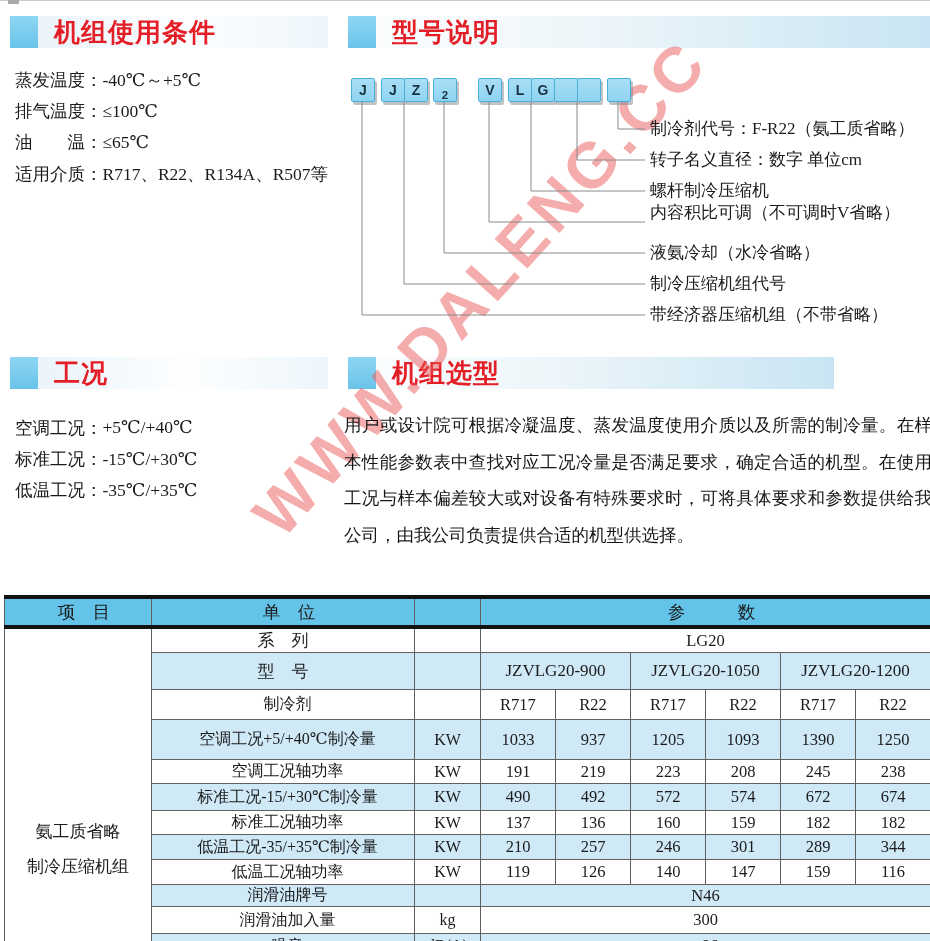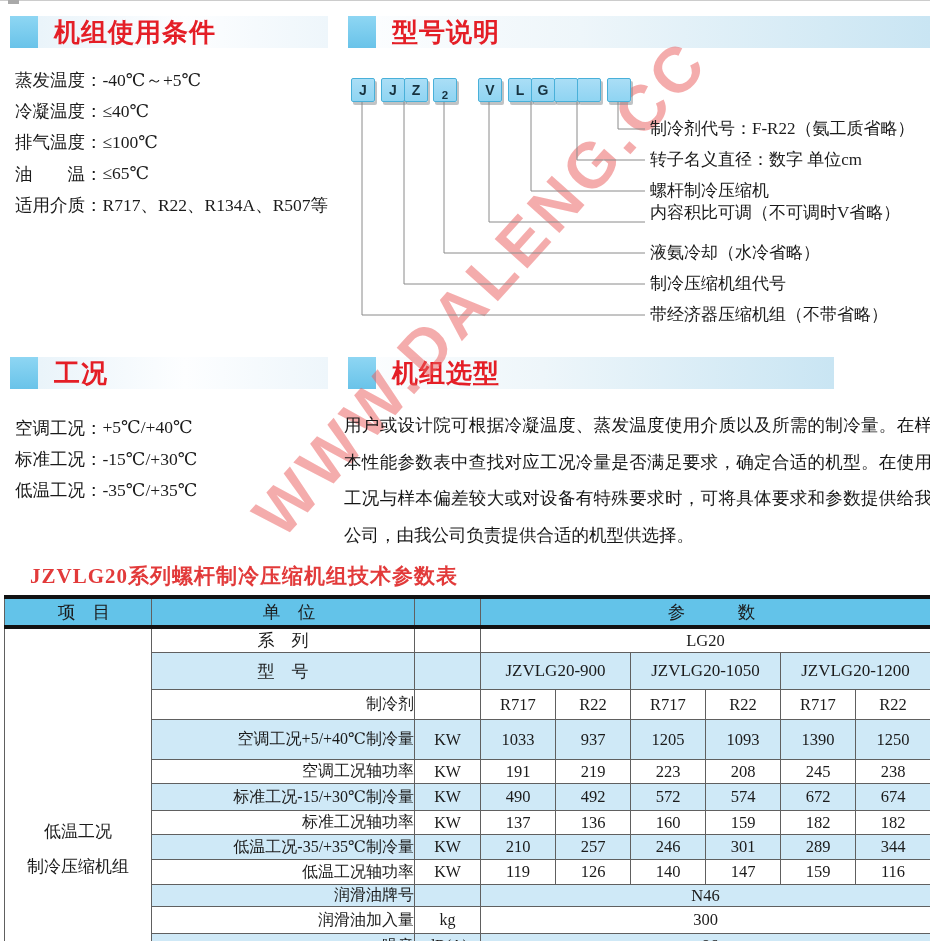--- a/index.html
+++ b/index.html
@@ -53,21 +53,21 @@
              table-layout:fixed;font-family:"Liberation Serif","DejaVu Serif",serif;color:var(--text);}
   .spec th,.spec td{border:1px solid var(--border-thin);padding:0;overflow:hidden;}
   .spec thead th{background:var(--header-row-blue);border-top:4px solid var(--border-black);
                  border-bottom:4px solid var(--border-black);font-weight:normal;font-size:17.5px;
                  height:26px;text-align:center;padding-left:12px;}
   .spec tr.rw td{background:#ffffff;}
   .spec tr.rb td{background:var(--stripe-row-blue);}
   .spec td.group-cell{background:#ffffff;vertical-align:top;text-align:center;font-size:17px;}
   .group-inner{padding-top:193px;}
   .group-inner div{line-height:20px;margin-bottom:15px;}
-  .spec td.param-name-cell{text-align:right;padding-left:9px;font-size:16px;}
+  .spec td.param-name-cell{text-align:center;padding-left:9px;font-size:16px;}
   .spec td.param-name-cell.ctr{text-align:center;padding-left:0;font-size:17px;}
   .spec td.unit-cell{text-align:center;font-size:16px;}
   .spec td.value-cell,.spec td.span-cell{text-align:center;font-size:16.5px;}
   .spec td.model-cell{text-align:center;font-size:17px;}
 </style>
 </head>
 <body>
 
 <div class="page">
   <div class="top-line"></div>
@@ -89,24 +89,20 @@
     <div class="sq"></div>
     <div class="band-title">机组选型</div>
   </div>
 
   <div class="watermark">WWW.DALENG.CC</div>
 
   <div class="cond-list" style="top:64px;">
     <div class="cond-item">
         <span class="cl">蒸发温度：</span>
         <span class="cv">-40℃～+5℃</span>
-      </div>
-    <div class="cond-item">
-        <span class="cl">冷凝温度：</span>
-        <span class="cv">≤40℃</span>
       </div>
     <div class="cond-item">
         <span class="cl">排气温度：</span>
         <span class="cv">≤100℃</span>
       </div>
     <div class="cond-item">
         <span class="cl">油　　温：</span>
         <span class="cv">≤65℃</span>
       </div>
     <div class="cond-item">
@@ -154,21 +150,20 @@
         <span class="cv">-15℃/+30℃</span>
       </div>
     <div class="cond-item">
         <span class="cl">低温工况：</span>
         <span class="cv">-35℃/+35℃</span>
       </div>
   </div>
 
   <div class="sel-para">用户或设计院可根据冷凝温度、蒸发温度使用介质以及所需的制冷量。在样本性能参数表中查找对应工况冷量是否满足要求，确定合适的机型。在使用工况与样本偏差较大或对设备有特殊要求时，可将具体要求和参数提供给我公司，由我公司负责提供合适的机型供选择。</div>
 
-  <div class="tbl-title">JZVLG20系列螺杆制冷压缩机组技术参数表</div>
 
   <table class="spec">
     <colgroup>
       <col style="width:147px">
         <col style="width:263px">
         <col style="width:66px">
       <col style="width:75px">
         <col style="width:75px">
         <col style="width:75px">
       <col style="width:75px">
@@ -180,21 +175,21 @@
         <th>项　目</th>
         <th>单　位</th>
         <th></th>
         <th colspan="6">参　　　数</th>
       </tr>
     </thead>
     <tbody id="spec-body">
         <tr class="rw" style="height: 18px;">
           <td class="group-cell" rowspan="13">
             <div class="group-inner">
-              <div>低温工况</div>
+              <div>氨工质省略</div>
               <div>制冷压缩机组</div>
             </div>
           </td>
           <td class="param-name-cell ctr">系　列</td>
           <td class="unit-cell"></td>
           <td class="span-cell" colspan="6">LG20</td>
         </tr>
         <tr class="rb" style="height: 37px;">
           <td class="param-name-cell ctr">型　号</td>
           <td class="unit-cell"></td>

